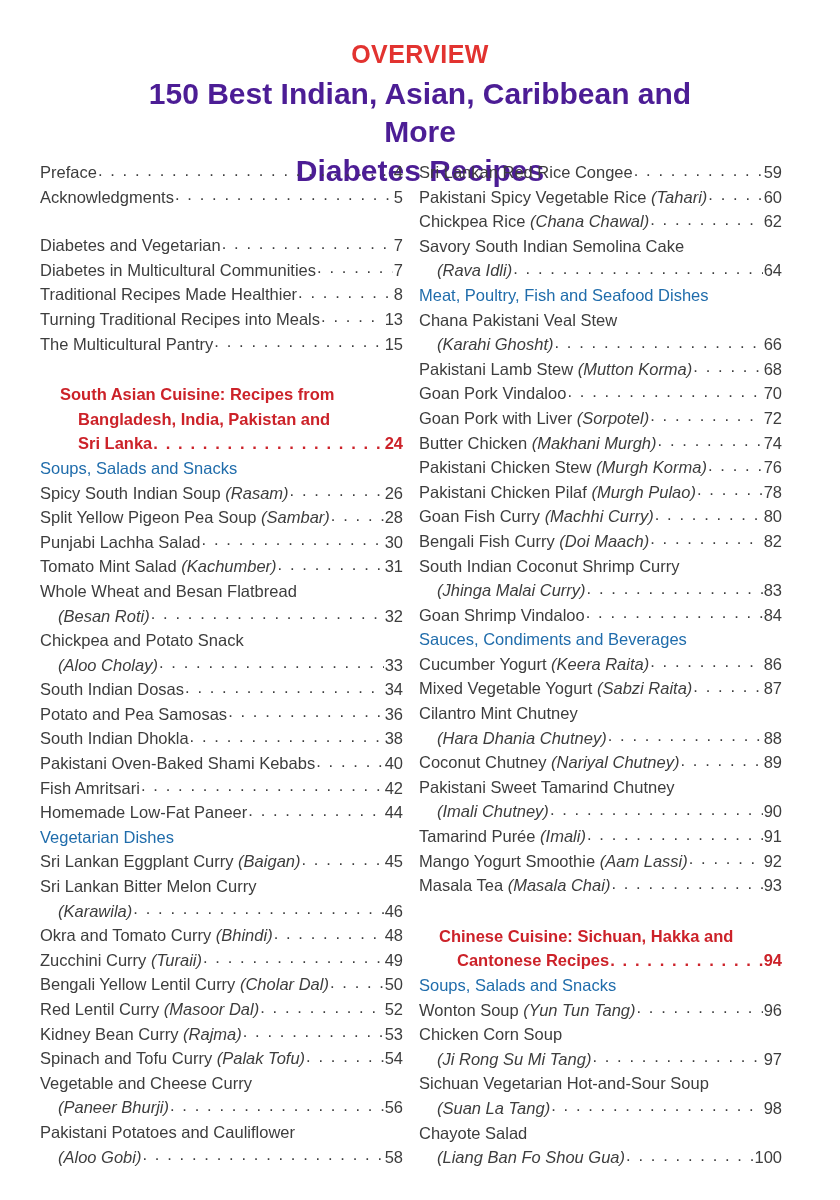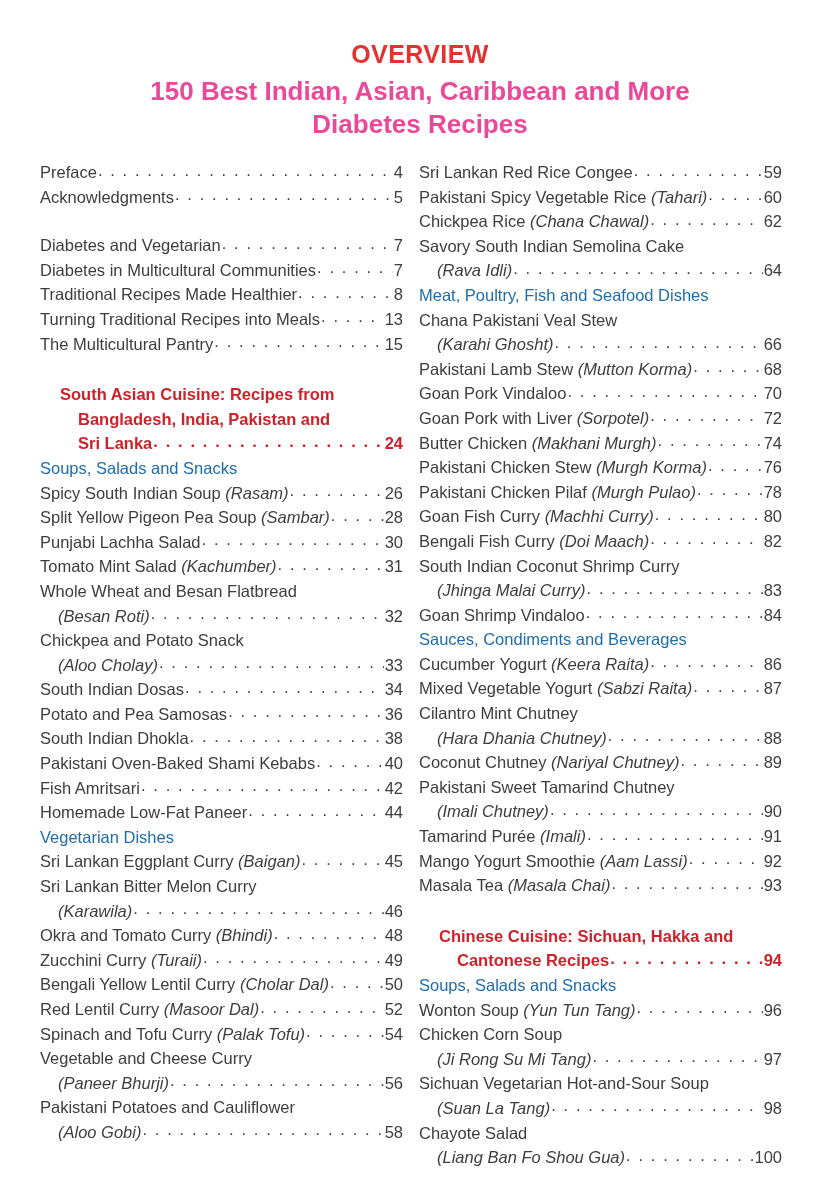--- a/index.html
+++ b/index.html
@@ -28,23 +28,23 @@
   }
   .overview-kicker {
     font-size: 25px;
     font-weight: bold;
     color: #e23330;
     letter-spacing: 0.4px;
     line-height: 1.15;
     margin: 0 0 6px 0;
   }
   .book-title {
-    font-size: 26px;
+    font-size: 30px;
     font-weight: bold;
-    color: #ec4899;
+    color: #4c1d95;
     line-height: 1.28;
     margin: 0 auto;
     max-width: 600px;
   }
 
   
   .columns {
     position: absolute;
     top: 160px;
     left: 0;
@@ -125,20 +125,21 @@
   .sec-red .entry .leader::before,
   .sec-red .entry .page-num {
     color: #cc2229;
   }
   .sec-red-line1 { white-space: nowrap; }
   .sec-red-line2 { padding-left: 18px; white-space: nowrap; }
   .sec-red .entry {
     padding-left: 18px;
     font-weight: bold;
     color: #cc2229;
+    align-items: center;
   }
 
   .gap-sm { height: 24px; }
   .gap-md { height: 26px; }
 </style>
 </head>
 <body>
 
 <div class="page">
 
@@ -288,20 +289,25 @@
           <span class="title-text"><span>Bengali Yellow Lentil Curry </span><i>(Cholar Dal)</i></span>
           <span class="leader"></span>
           <span class="page-num">50</span>
         </div>
         <div class="entry ">
           <span class="title-text"><span>Red Lentil Curry </span><i>(Masoor Dal)</i></span>
           <span class="leader"></span>
           <span class="page-num">52</span>
         </div>
         <div class="entry ">
+          <span class="title-text"><span>Kidney Bean Curry </span><i>(Rajma)</i></span>
+          <span class="leader"></span>
+          <span class="page-num">53</span>
+        </div>
+        <div class="entry ">
           <span class="title-text"><span>Spinach and Tofu Curry </span><i>(Palak Tofu)</i></span>
           <span class="leader"></span>
           <span class="page-num">54</span>
         </div>
         <div class="entry no-leader ">Vegetable and Cheese Curry</div>
         <div class="entry cont ">
           <span class="title-text"><i>(Paneer Bhurji)</i></span>
           <span class="leader"></span>
           <span class="page-num">56</span>
         </div>

